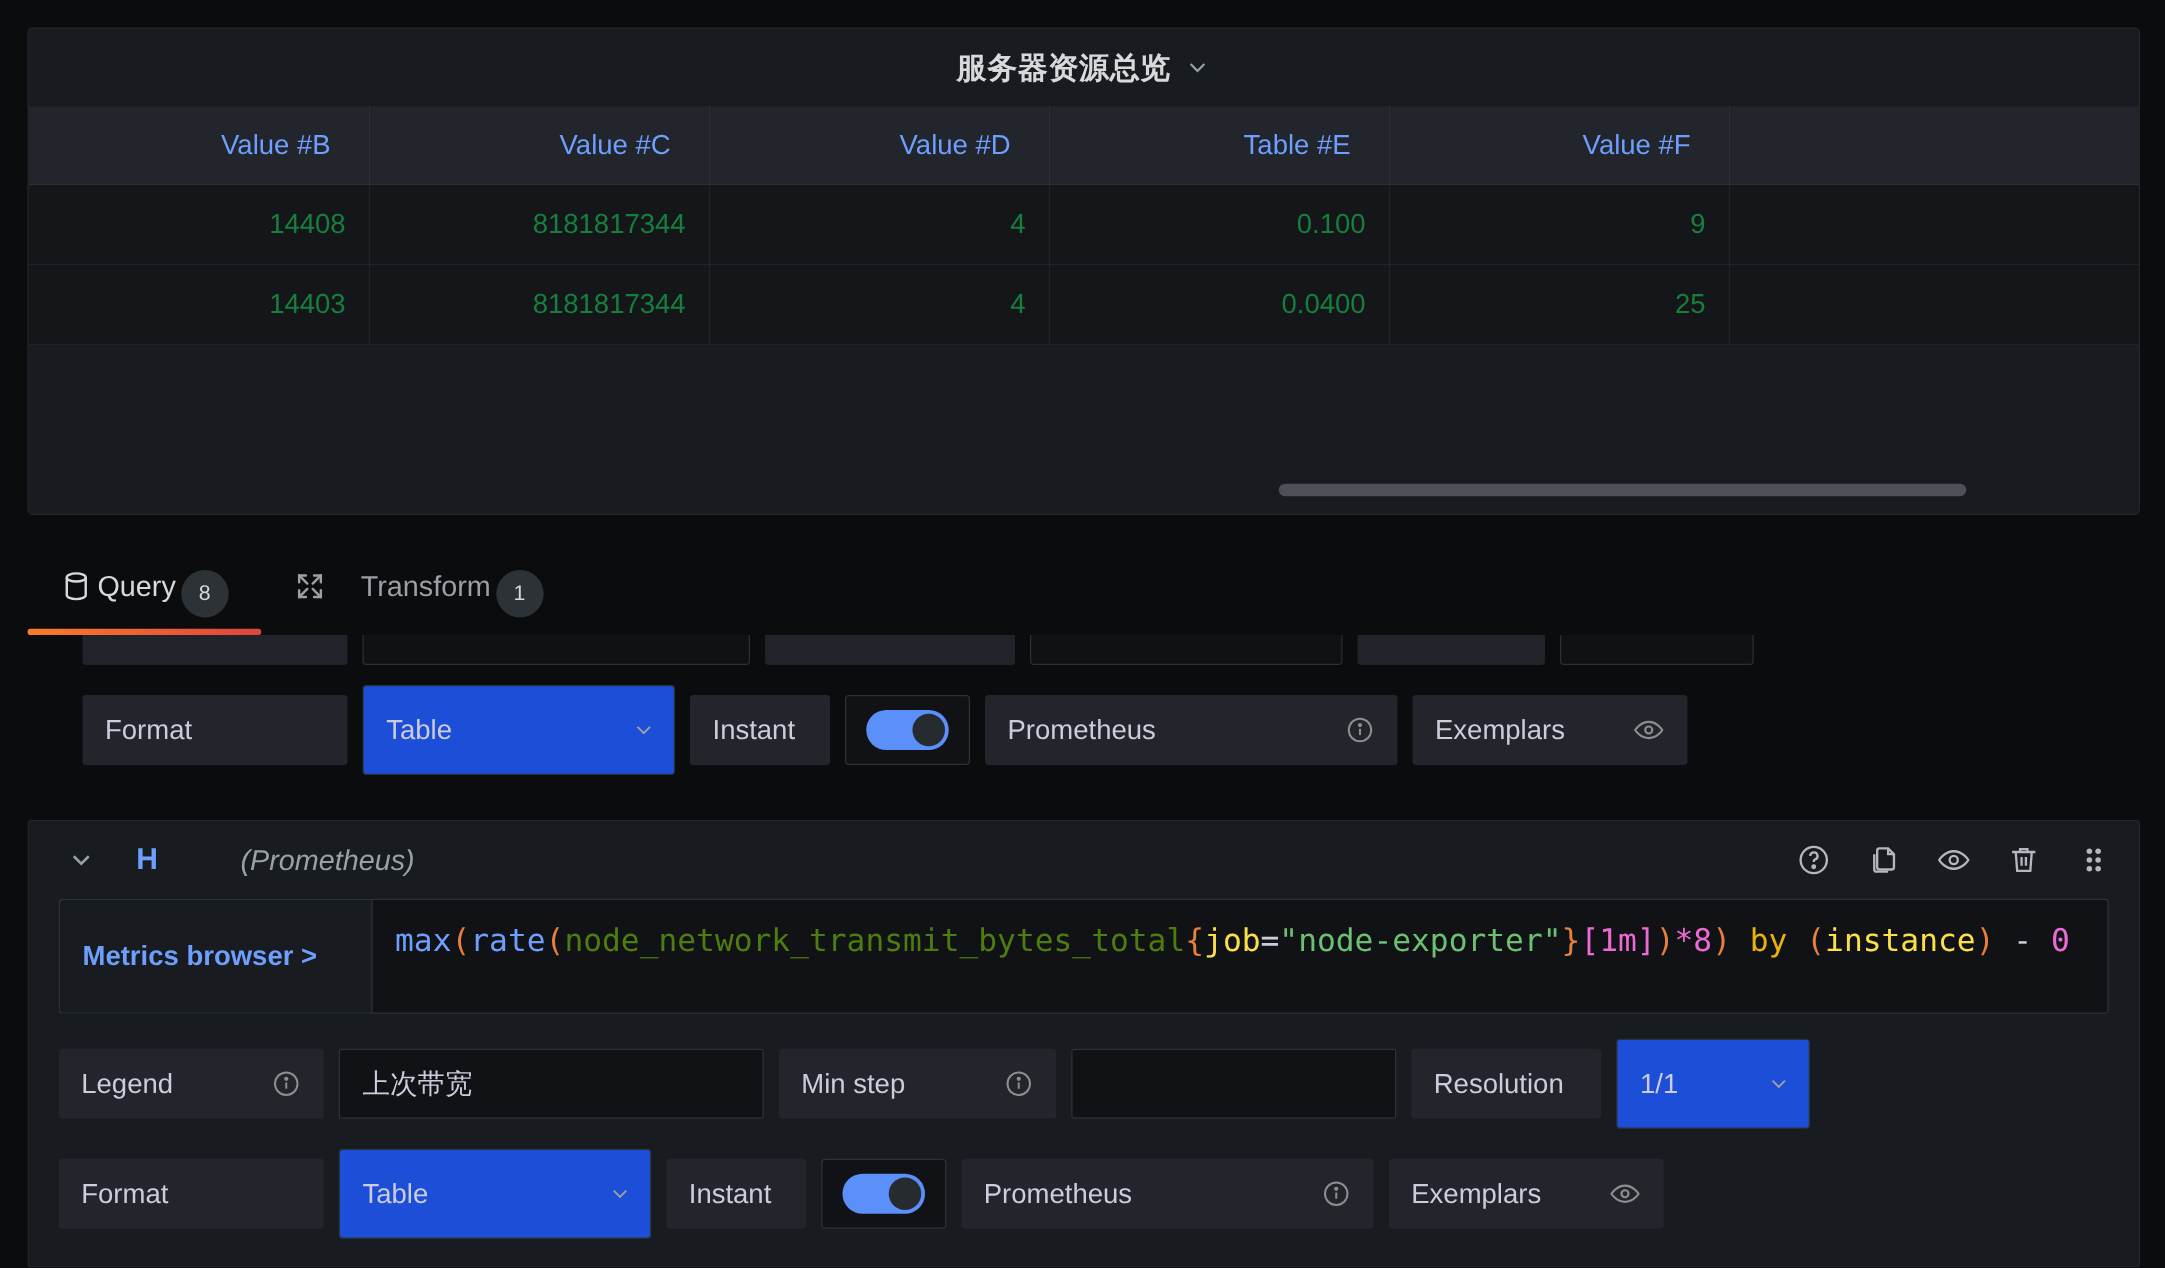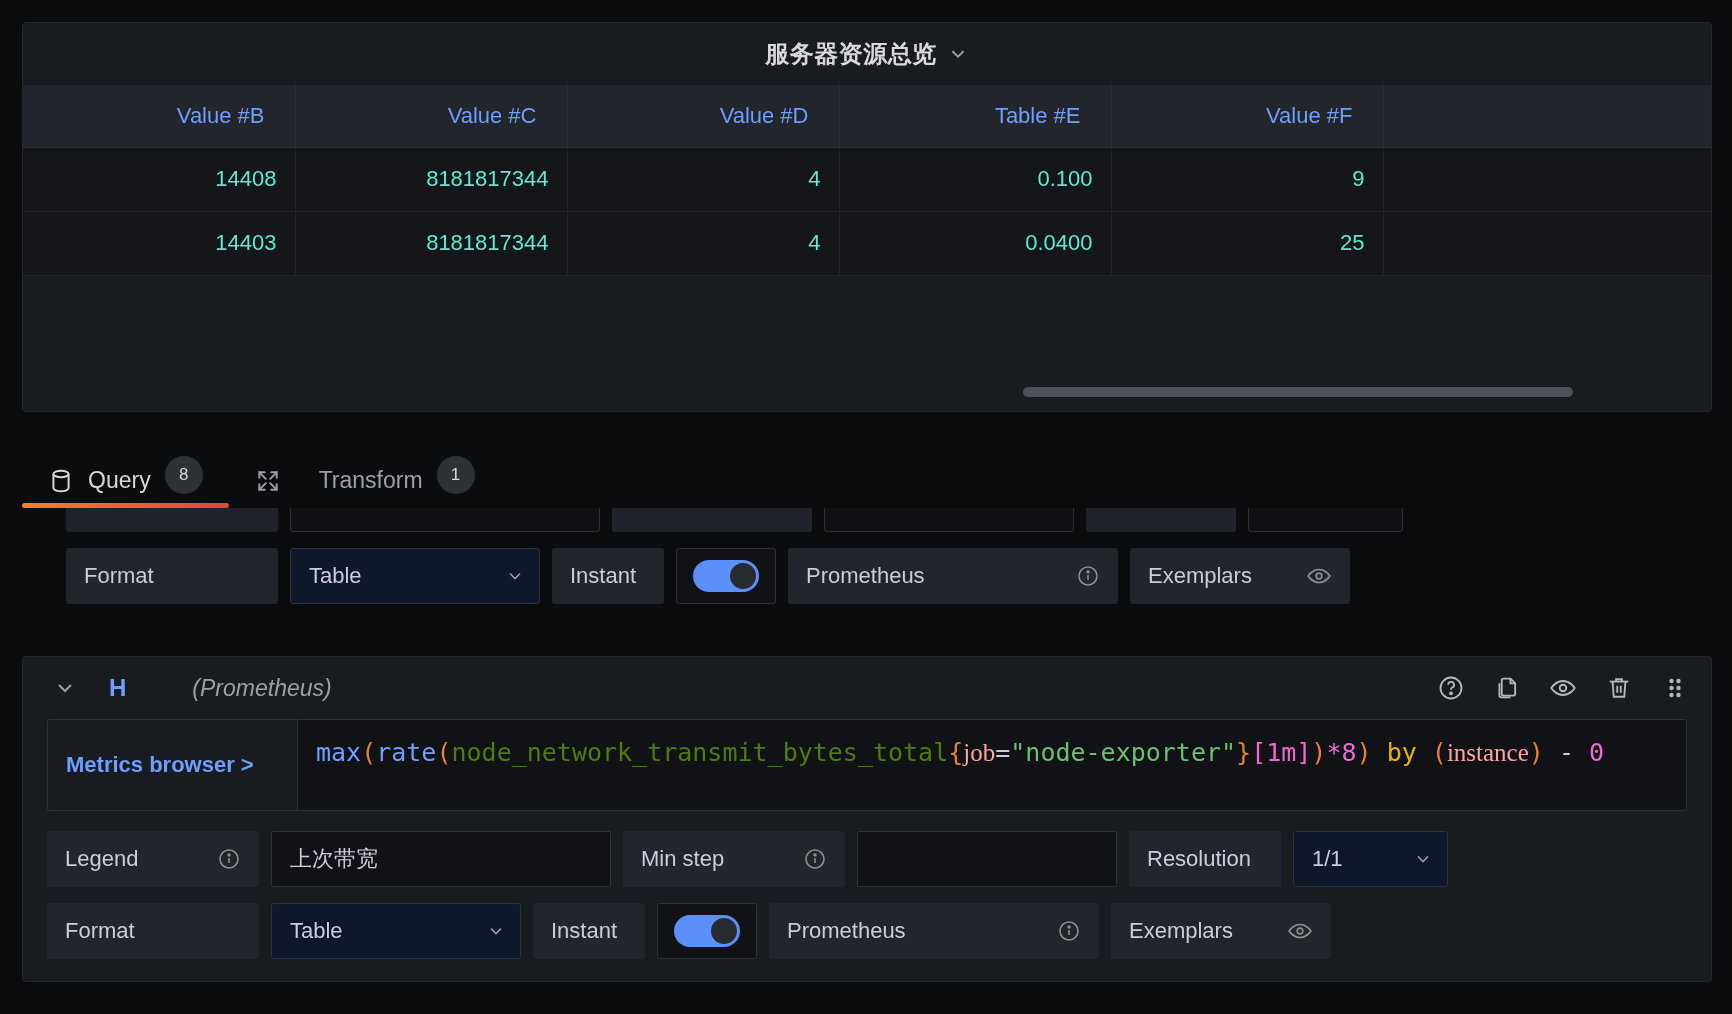--- a/index.html
+++ b/index.html
@@ -50,21 +50,21 @@
     text-align: right;
     padding: 14px 30px;
     height: 62px;
     border-right: 1px solid #2c3036;
     border-bottom: 1px solid #2c3036;
     font-size: 22px;
     white-space: nowrap;
     overflow: hidden;
   }
   .tbl td {
-    color: #5eead4;
+    color: #15803d;
     text-align: right;
     padding: 14px 18px;
     height: 64px;
     border-right: 1px solid #202328;
     border-bottom: 1px solid #202328;
     background: #141619;
     white-space: nowrap;
     overflow: hidden;
   }
   .col-b { width: 272px; }
@@ -85,21 +85,21 @@
     border-radius: 5px;
   }
 
   
   .tabs {
     position: absolute; left: 22px; top: 452px;
     display: flex; align-items: flex-end; gap: 0px;
     height: 56px;
   }
   .tab {
-    display: flex; align-items: flex-end; gap: 14px;
+    display: flex; align-items: flex-start; gap: 4px;
     padding: 0 26px 14px 26px;
     position: relative;
     cursor: pointer;
   }
   .tab .tab-ico { display: flex; align-items: center; color: #d8d9da; }
   .tab.inactive .tab-ico { color: #9aa0a6; }
   .tab-label { font-size: 23px; color: #d8d9da; }
   .tab.inactive .tab-label { color: #9aa0a6; margin-left: 24px; }
   .tab-badge {
     background: #2c3235; color: #d8d9da;
@@ -136,24 +136,24 @@
     border: 1px solid #2c3235;
     border-radius: 2px;
     height: 56px;
     display: flex; align-items: center; justify-content: space-between;
     padding: 0 18px;
     color: #ccccdc;
     font-size: 22px;
     font-family: Liberation Serif, serif;
   }
   .seg-select {
-    background: #0f172a;
+    background: #1d4ed8;
     border: 1px solid #2c3235;
     border-radius: 3px;
-    height: 56px;
+    height: 72px;
     display: flex; align-items: center; justify-content: space-between;
     padding: 0 14px 0 18px;
     color: #ccccdc;
     font-size: 22px;
     cursor: pointer;
   }
   .toggle-box {
     background: #111216;
     border: 1px solid #2c3235;
     border-radius: 3px;
@@ -236,21 +236,21 @@
     line-height: 1.35;
     color: #ccccdc;
     white-space: pre-wrap;
     word-break: break-word;
   }
   
   .t-func { color:#6e9fff; }
   .t-paren { color:#e8803a; }
   .t-brace { color:#e8803a; }
   .t-ident { color:#4d7c0f; }
-  .t-label { color:#fca5a5;font-family:Liberation Serif, serif; }
+  .t-label { color:#fde047; }
   .t-str { color:#6cc070; }
   .t-dur { color:#ee6ad3; }
   .t-num { color:#ee6ad3; }
   .t-op { color:#ccccdc; }
   .t-by { color:#eab308; }
 
   .opt-row { display:flex; align-items:center; gap:12px; margin-top: 20px; }
   .opt-row2 { display:flex; align-items:center; gap:12px; margin-top: 16px; }
 
   .chev { display:flex; color:#9aa0a6; }

